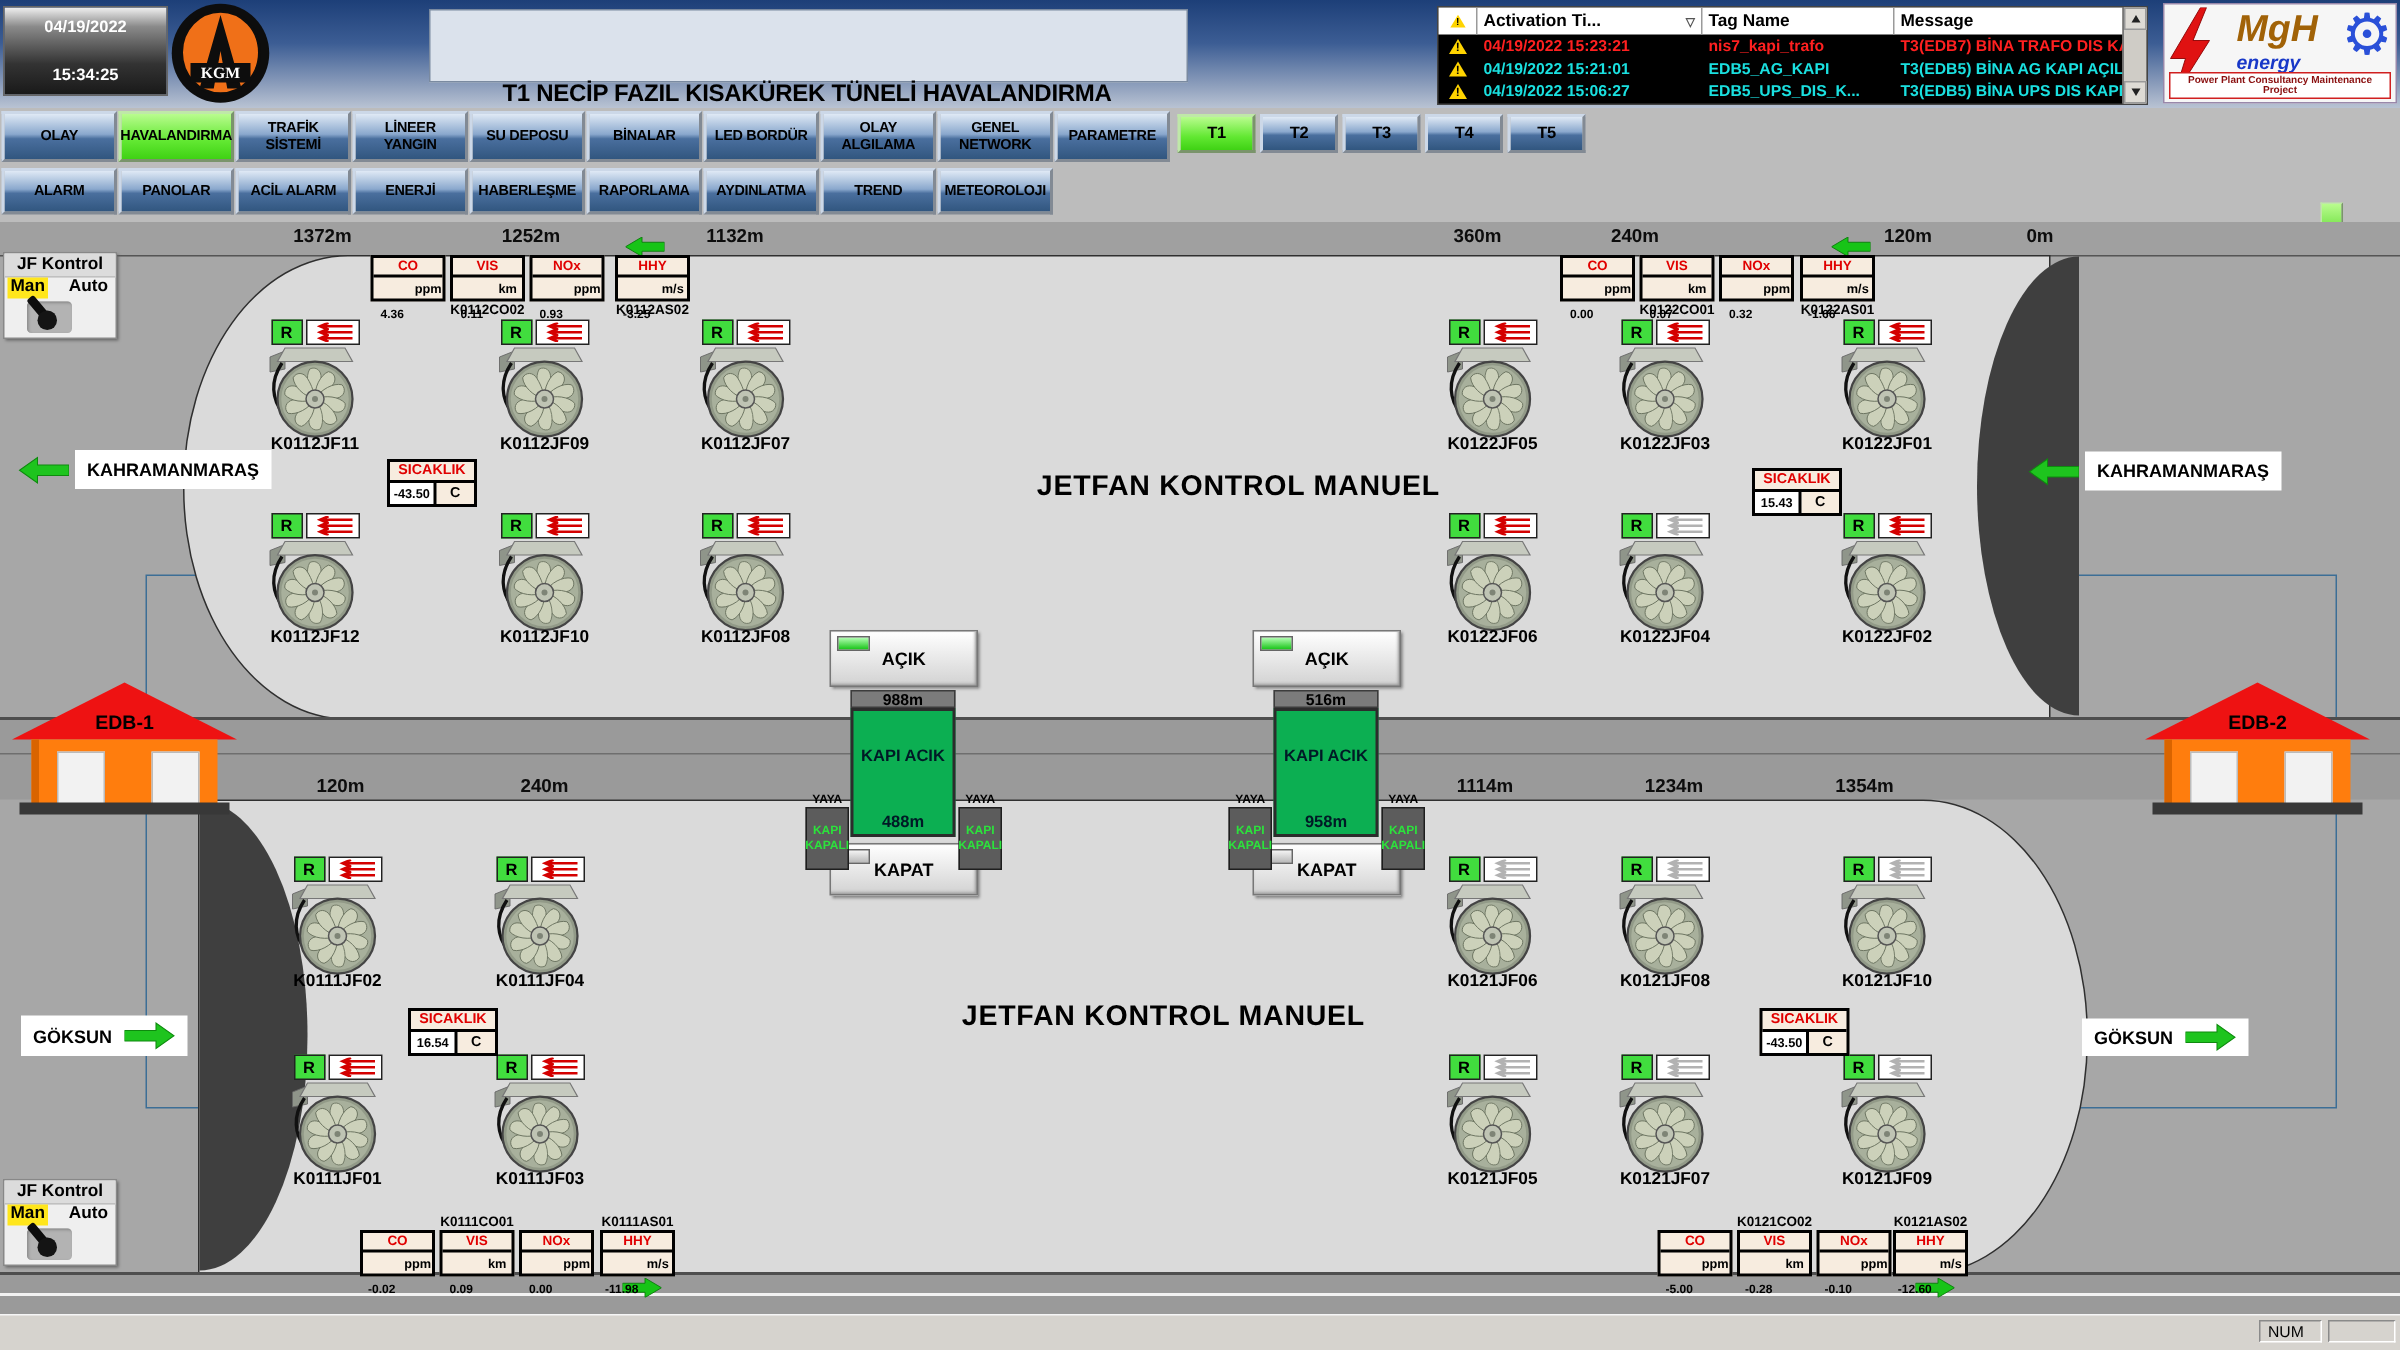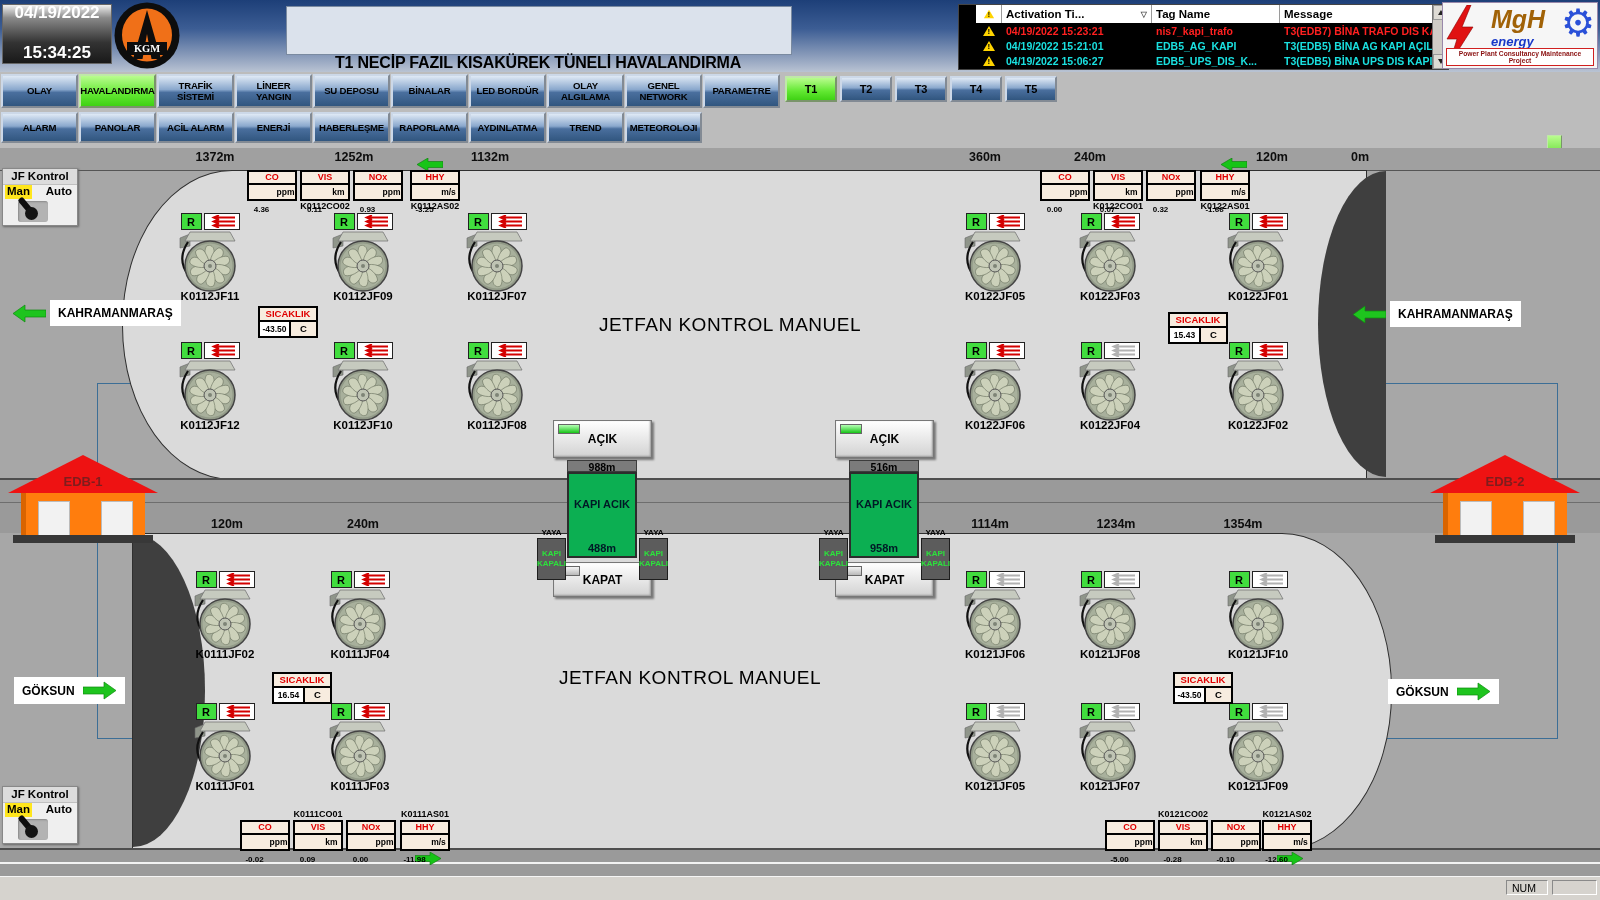--- a/index.html
+++ b/index.html
@@ -3,27 +3,27 @@
 <meta charset="utf-8">
 <style>
   html,body{margin:0;padding:0;}
   #screen{position:relative;width:1600px;height:900px;background:#a7a7a7;
     font-family:"Liberation Sans",sans-serif;overflow:hidden;-webkit-font-smoothing:antialiased;}
   
   .header{position:absolute;left:0;top:0;width:1600px;height:72px;
     background:linear-gradient(#1d3f78 0%,#3c5d94 40%,#8fa0bd 80%,#b9c3d3 100%);}
   .datetime{position:absolute;left:2px;top:4px;width:108px;height:58px;
     background:linear-gradient(#f0f0f0 0%,#8a8a8a 22%,#333 65%,#191919 100%);
-    border:1px solid #666;color:#fff;font-weight:bold;font-size:17px;
-    display:flex;flex-direction:column;align-items:center;justify-content:flex-end;gap:20px;}
+    border:1px solid #666;color:#fff;font-weight:bold;font-size:11px;
+    display:flex;flex-direction:column;align-items:center;justify-content:center;gap:20px;}
   .kgm{position:absolute;left:114px;top:2px;width:66px;height:67px;}
   .title-box{position:absolute;left:286px;top:6px;width:504px;height:47px;background:#dbe2ec;border:1px solid #7a8aa0;}
   .main-title{position:absolute;left:266px;top:54px;width:544px;height:18px;text-align:center;
     font-weight:bold;font-size:16px;color:#000;letter-spacing:-0.2px;white-space:nowrap;}
-  .alarm-panel{position:absolute;left:958px;top:4px;width:472px;height:64px;background:#000;border:1px solid #444;display:flex;padding-left:17px;}
+  .alarm-panel{position:absolute;left:958px;top:4px;width:472px;height:64px;background:#000;border:1px solid #444;display:flex;}
   .alarm-main{flex:1;min-width:0;}
   .alarm-header{height:18px;background:#fff;display:flex;align-items:center;font-weight:bold;font-size:11.5px;color:#000;}
   .alarm-header .c{border-right:1px solid #9a9a9a;height:100%;display:flex;align-items:center;padding-left:4px;box-sizing:border-box;}
   .c-ic{width:26px;justify-content:center;padding-left:0!important;}
   .c-time{width:150px;}
   .c-tag{width:128px;}
   .c-msg{flex:1;border-right:none!important;}
   .sort-glyph{margin-left:auto;margin-right:4px;font-size:8px;color:#555;}
   .alarm-row{height:15px;display:flex;align-items:center;font-weight:bold;font-size:10.5px;white-space:nowrap;cursor:default;}
   .alarm-row .c{height:100%;display:flex;align-items:center;padding-left:4px;box-sizing:border-box;overflow:hidden;}
@@ -67,21 +67,21 @@
     border-top:2px solid #4e4e4e;box-sizing:border-box;z-index:1;}
   .road-mid:after{content:"";position:absolute;left:0;top:22px;width:100%;height:1px;background:#6e6e6e;}
   .road-bottom{position:absolute;left:0;top:848px;width:1600px;height:28px;background:#9a9a9a;border-top:2px solid #4e4e4e;box-sizing:border-box;z-index:1;}
   .road-bottom:after{content:"";position:absolute;left:0;top:12px;width:100%;height:2px;background:#f2f2f2;}
   .statusbar{position:absolute;left:0;top:876px;width:1600px;height:24px;background:#d6d3ce;border-top:1px solid #f5f5f5;z-index:3;}
   .num-cell{position:absolute;right:52px;top:3px;width:42px;height:15px;font-size:10.5px;padding:1px 0 0 5px;
     border:1px solid;border-color:#8a8a8a #fff #fff #8a8a8a;box-sizing:border-box;}
   .num-cell2{position:absolute;right:3px;top:3px;width:45px;height:15px;border:1px solid;border-color:#8a8a8a #fff #fff #8a8a8a;box-sizing:border-box;}
   .marker{position:absolute;transform:translateX(-50%);font-weight:bold;font-size:12.5px;color:#0d0d0d;z-index:3;white-space:nowrap;}
   .garrow{position:absolute;z-index:3;line-height:0;}
-  .jetfan-label{position:absolute;font-weight:normal;font-size:19px;color:#000;text-align:center;z-index:3;letter-spacing:0.5px;}
+  .jetfan-label{position:absolute;font-weight:bold;font-size:19px;color:#000;text-align:right;z-index:3;letter-spacing:0.5px;}
   
   .fan{position:absolute;width:90px;display:flex;flex-direction:column;align-items:center;z-index:3;cursor:pointer;}
   .fan-badge{display:flex;gap:2px;align-items:center;height:17px;}
   .fan-r{width:19px;height:15px;background:#41dd3e;border:1px solid #222;font-weight:bold;font-size:11px;
     display:flex;align-items:center;justify-content:center;color:#000;}
   .fan-arrows{width:34px;height:15px;background:#fff;border:1px solid #222;display:flex;align-items:center;justify-content:center;line-height:0;}
   .fan-name{font-weight:bold;font-size:11.5px;color:#000;margin-top:-2px;white-space:nowrap;}
   
   .sgroup{position:absolute;z-index:3;}
   .sg-label{font-weight:bold;font-size:9px;color:#000;text-align:center;height:11px;}
@@ -112,21 +112,21 @@
     box-sizing:border-box;display:flex;flex-direction:column;align-items:center;justify-content:space-between;
     padding:24px 0 2px;font-weight:bold;font-size:11px;color:#001a26;}
   .yaya{position:absolute;width:29px;top:88px;text-align:center;z-index:4;}
   .yaya-t{height:10px;line-height:10px;font-weight:bold;font-size:8px;color:#000;margin-top:20px;}
   .yaya-b{height:40px;background:#5c5c5c;border:1px solid #1e1e1e;color:#2ce23c;font-weight:bold;font-size:8px;
     line-height:1.25;display:flex;align-items:center;justify-content:center;white-space:pre-line;}
   .yaya-l{left:-16px;} .yaya-r{left:86px;}
   
   .bld{position:absolute;top:455px;width:150px;height:90px;z-index:4;}
   .bld-roof{position:absolute;top:0;left:0;width:0;height:0;border-left:75px solid transparent;border-right:75px solid transparent;border-bottom:38px solid #ee1212;}
-  .bld-label{position:absolute;top:19px;width:100%;text-align:center;font-weight:bold;font-size:13px;color:#7f1d1d;z-index:2;}
+  .bld-label{position:absolute;top:19px;width:100%;text-align:center;font-weight:bold;font-size:13px;color:#000000;z-index:2;}
   .bld-walls{position:absolute;top:38px;left:13px;right:13px;height:44px;background:#ff7d0d;border-left:5px solid #d96400;}
   .bld-door{position:absolute;top:8px;width:30px;height:35px;background:#f2f2f2;border:1px solid #bbb;}
   .bld-base{position:absolute;top:80px;left:5px;right:5px;height:8px;background:#383838;}
   
   .jfk{position:absolute;left:2px;width:76px;height:58px;background:#efefef;border:1px solid #888;box-shadow:1px 1px 2px #666;z-index:4;box-sizing:border-box;}
   .jfk-title{height:15px;line-height:15px;background:#dcdcdc;font-weight:bold;font-size:11.5px;text-align:center;border-bottom:1px solid #c0c0c0;}
   .jfk-labels{display:flex;justify-content:space-between;font-weight:bold;font-size:11.5px;padding:0 2px;height:14px;}
   .jfk-man{background:#ffe61c;padding:0 2px;}
   .jfk-auto{padding:0 3px;}
   .jfk-sw{position:relative;height:26px;cursor:pointer;}

